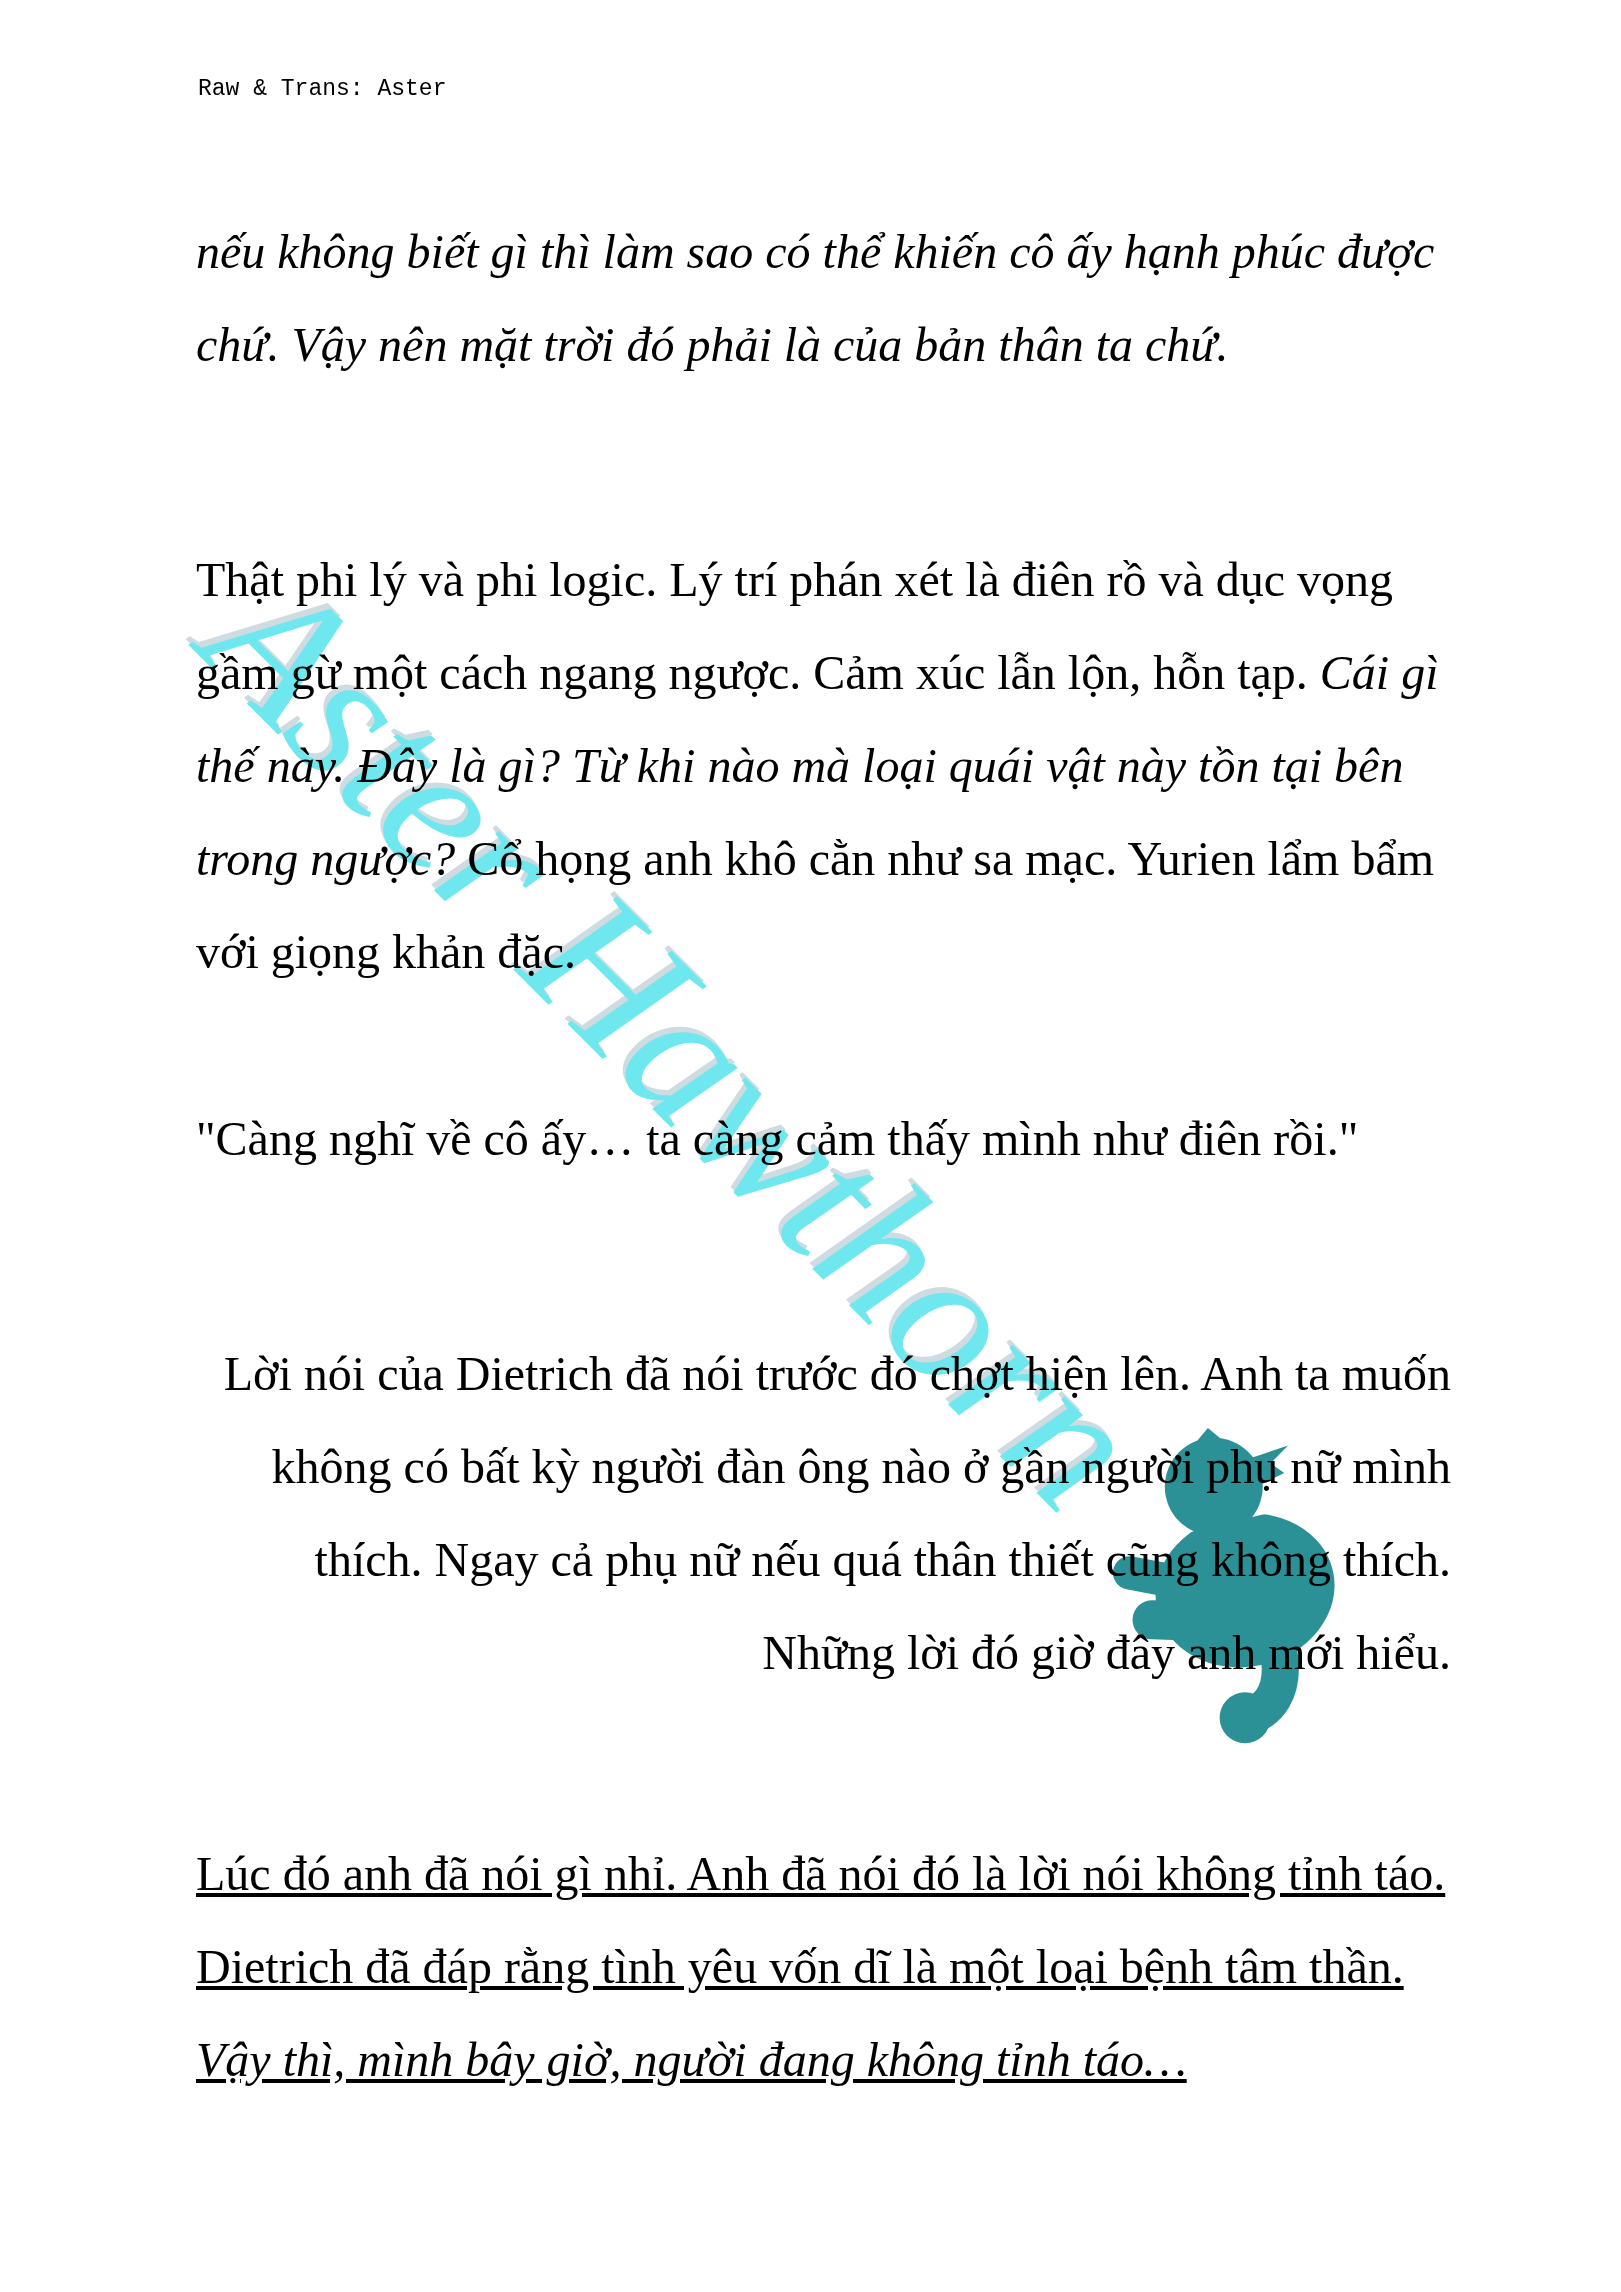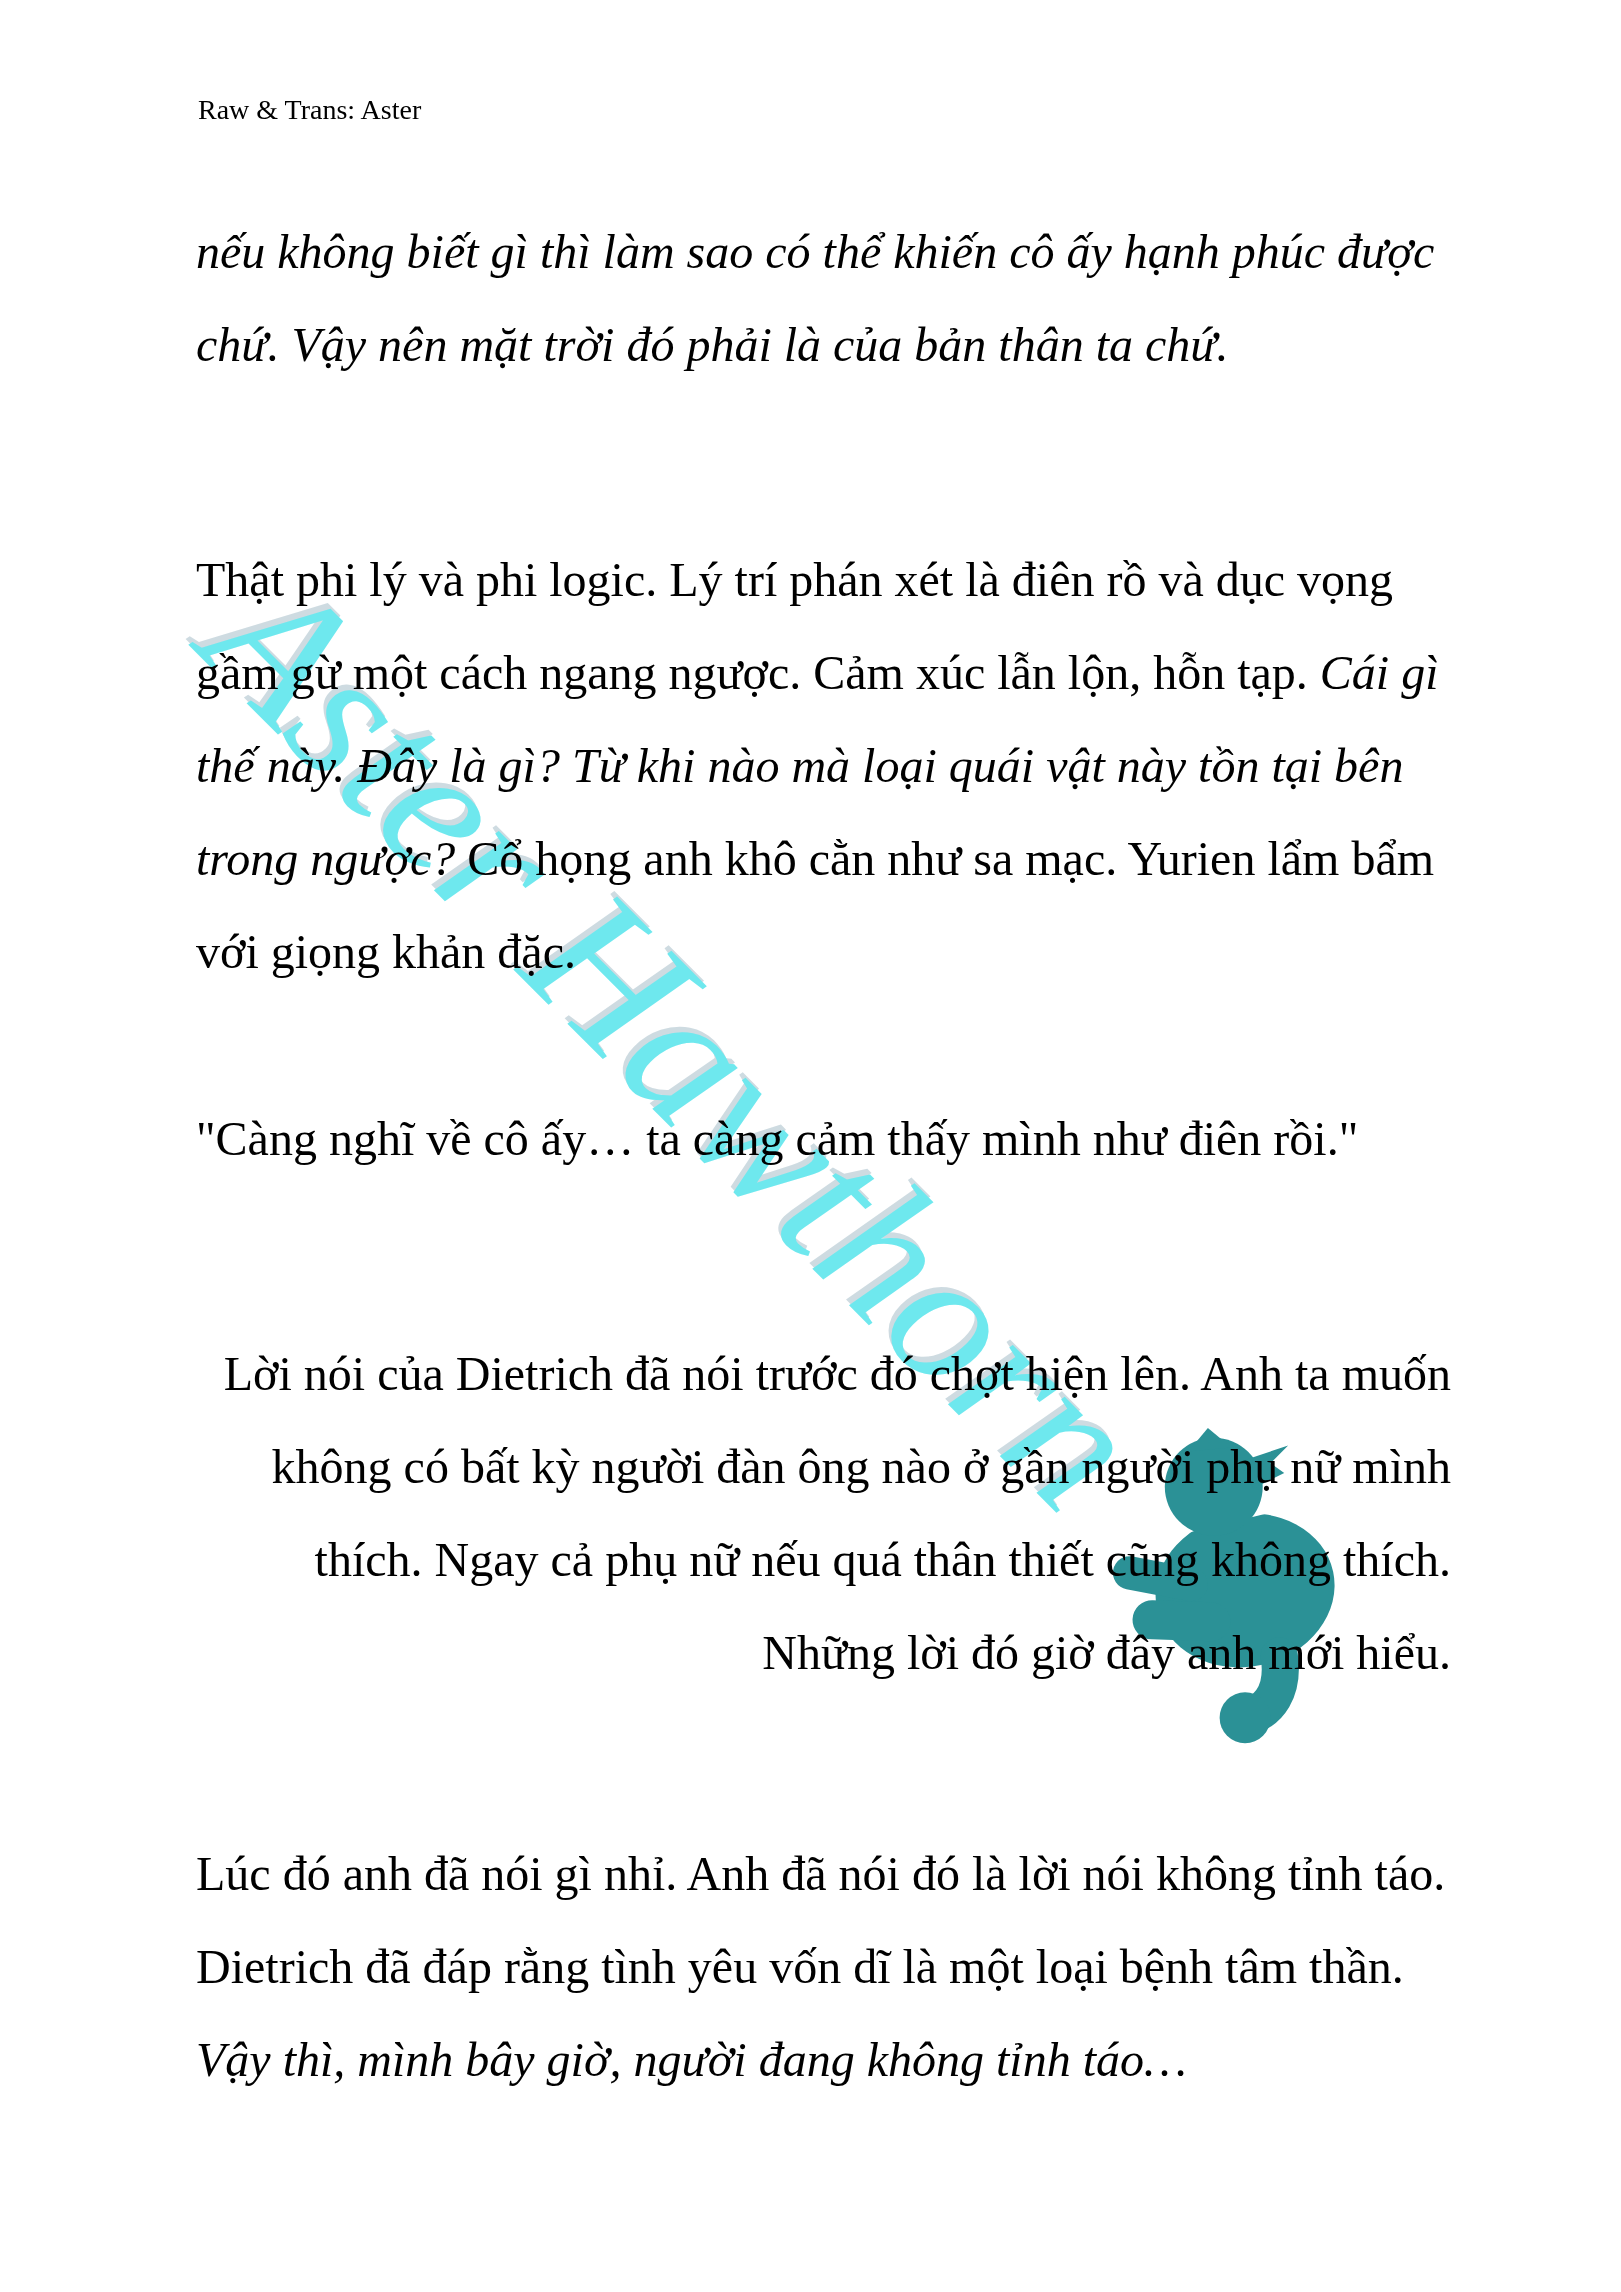--- a/index.html
+++ b/index.html
@@ -12,23 +12,23 @@
     width: 1621px;
     height: 2293px;
     background: #ffffff;
     overflow: hidden;
     font-family: "Liberation Serif", serif;
     color: #000000;
   }
   .doc-header {
     position: absolute;
     left: 198px;
-    top: 92px;
-    font-family: Liberation Serif, serif;
-    font-size: 28px;
+    top: 72px;
+    font-family: Liberation Mono, monospace;
+    font-size: 23px;
     line-height: 35px;
     color: #000000;
     z-index: 2;
     white-space: nowrap;
   }
   .watermark {
     position: absolute;
     left: 309px;
     top: 539px;
     font-family: "Liberation Serif", serif;
@@ -57,21 +57,21 @@
     width: 1255px;
     font-size: 48px;
     line-height: 93px;
     z-index: 1;
     text-align: left;
   }
   .para.p1 { top: 157px; }
   .para.p2 { top: 485px; }
   .para.p3 { top: 1044px; }
   .para.p4 { top: 1279px; text-align: right; }
-  .para.p5 { top: 1779px; }
+  .para.p5 { top: 1779px; text-decoration: underline; }
   .run-italic { font-style: italic; }
   .run-regular { font-style: normal; }
 </style>
 </head>
 <body>
 
 <div class="page">
 
   <div class="doc-header">Raw &amp; Trans: Aster</div>
 

